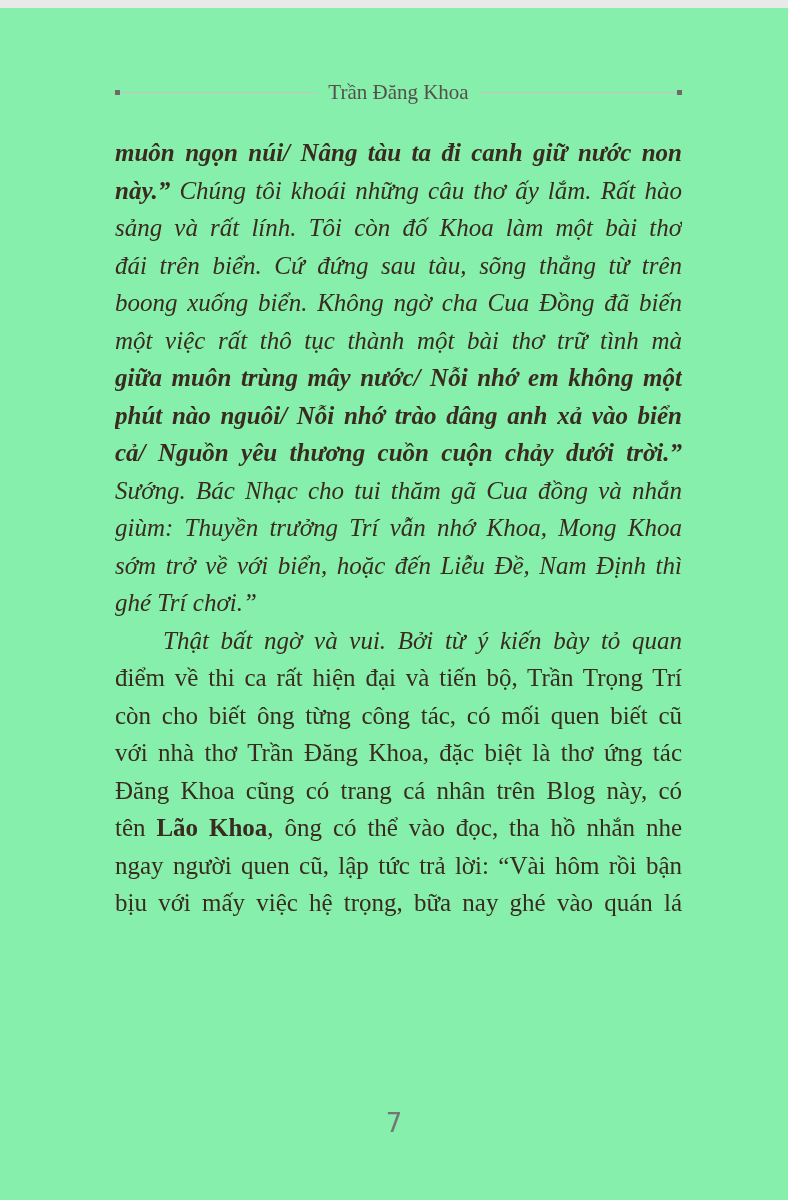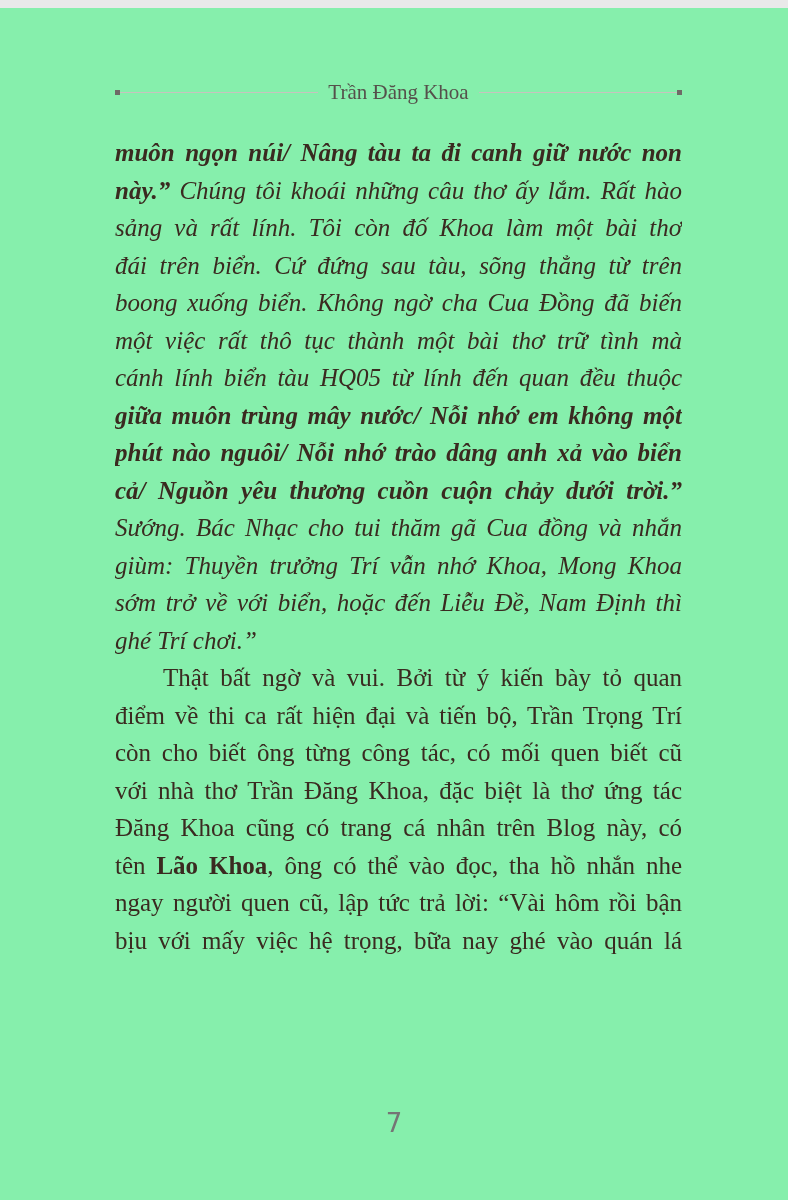--- a/index.html
+++ b/index.html
@@ -51,21 +51,21 @@
   .para { margin: 0; }
   .para.italic { font-style: italic; }
   .line {
     height: 37.5px;
     line-height: 37.5px;
     font-size: 25px;
     text-align: justify;
     overflow: hidden;
   }
   .line.just { text-align-last: justify; }
-  .line.indent { text-indent: 48px; }
+  .line.indent { text-indent: 48px; font-style: italic; }
   .b { font-weight: bold; }
   .i { }
   
   .footer {
     position: absolute;
     left: 0;
     right: 0;
     top: 1100px;
     text-align: center;
   }
@@ -89,21 +89,20 @@
   </div>
 
   <div class="content">
       <div class="para italic">
         <div class="line just"><span class="b ">muôn ngọn núi/ Nâng tàu ta đi canh giữ nước non</span></div>
         <div class="line just"><span class="b ">này.” </span><span class="">Chúng tôi khoái những câu thơ ấy lắm. Rất hào</span></div>
         <div class="line just"><span class="">sảng và rất lính. Tôi còn đố Khoa làm một bài thơ</span></div>
         <div class="line just"><span class="">đái trên biển. Cứ đứng sau tàu, sõng thẳng từ trên</span></div>
         <div class="line just"><span class="">boong xuống biển. Không ngờ cha Cua Đồng đã biến</span></div>
         <div class="line just"><span class="">một việc rất thô tục thành một bài thơ trữ tình mà</span></div>
-        <div class="line just"><span class="">cánh lính biển tàu HQ05 từ lính đến quan đều thuộc</span></div>
         <div class="line just"><span class="b ">giữa muôn trùng mây nước/ Nỗi nhớ em không một</span></div>
         <div class="line just"><span class="b ">phút nào nguôi/ Nỗi nhớ trào dâng anh xả vào biển</span></div>
         <div class="line just"><span class="b ">cả/ Nguồn yêu thương cuồn cuộn chảy dưới trời.”</span></div>
         <div class="line just"><span class="">Sướng. Bác Nhạc cho tui thăm gã Cua đồng và nhắn</span></div>
         <div class="line just"><span class="">giùm: Thuyền trưởng Trí vẫn nhớ Khoa, Mong Khoa</span></div>
         <div class="line just"><span class="">sớm trở về với biển, hoặc đến Liễu Đề, Nam Định thì</span></div>
         <div class="line"><span class="">ghé Trí chơi.”</span></div>
       </div>
       <div class="para ">
         <div class="line just indent"><span class="">Thật bất ngờ và vui. Bởi từ ý kiến bày tỏ quan</span></div>

